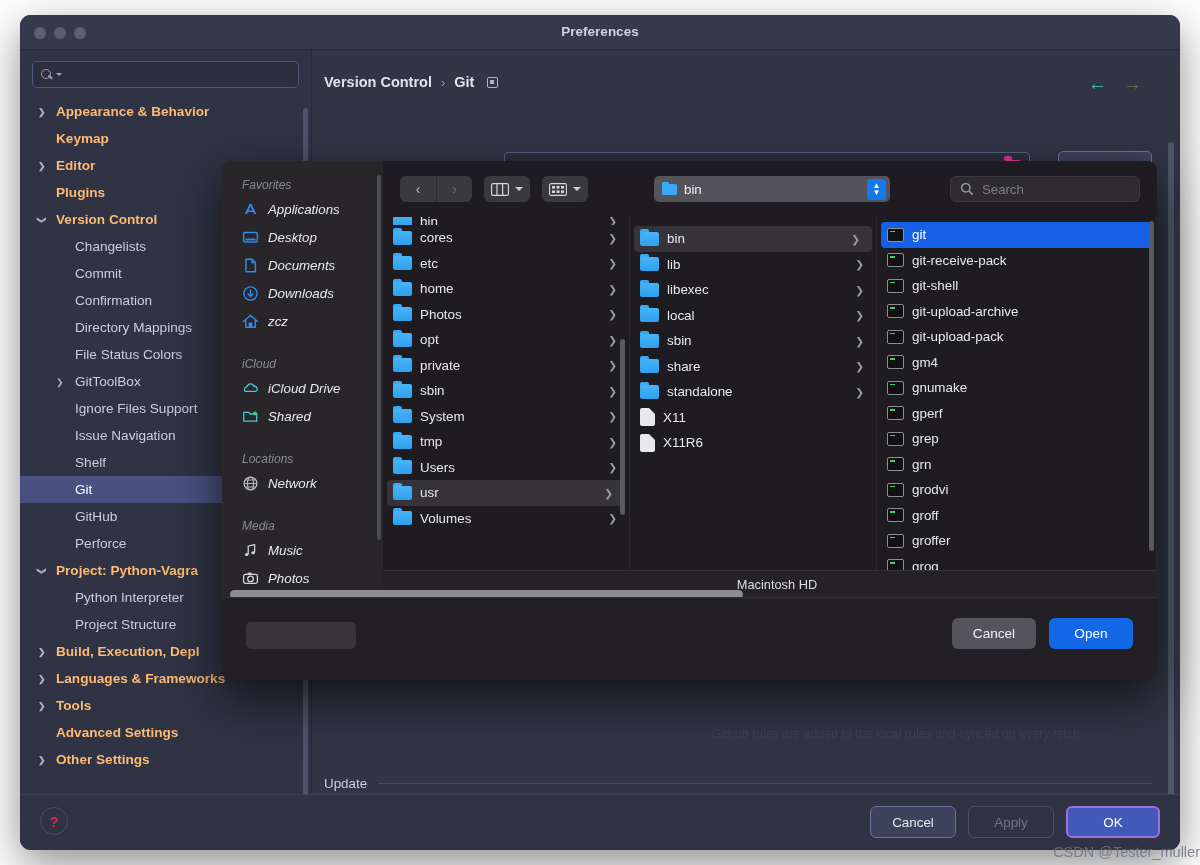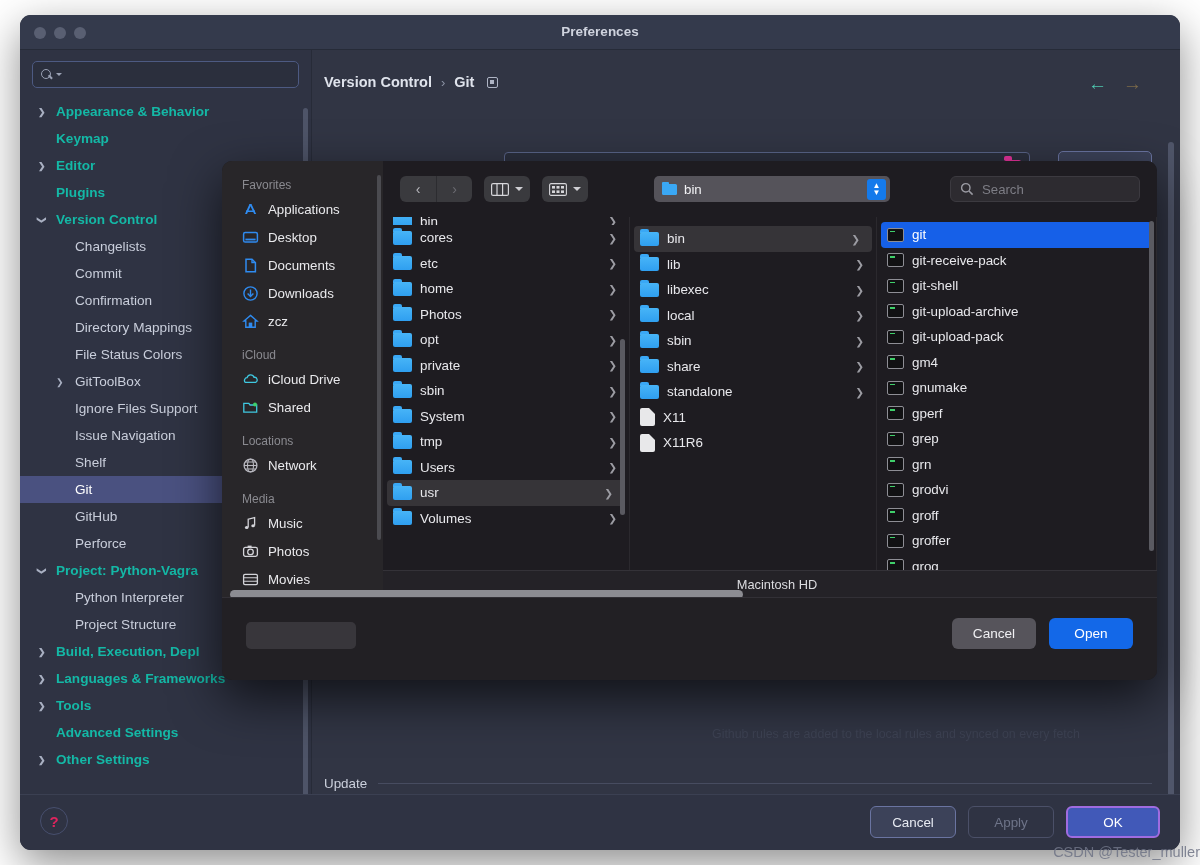--- a/index.html
+++ b/index.html
@@ -54,21 +54,21 @@
     background:#9aa1b4; transform:rotate(45deg);
   }
   .search-caret { margin-left:2px; border-left:3px solid transparent;border-right:3px solid transparent;border-top:3.5px solid #9aa1b4; }
 
   .tree-scroll { position:absolute; left:0; right:0; top:48px; bottom:0; overflow:hidden; }
   .tree-item {
     height: 27px; display: flex; align-items: center;
     font-size: 13.6px; color: #c9cedb; padding-left: 36px; position: relative;
     white-space: nowrap;
   }
-  .tree-item.bold { font-weight: bold; color: #14b8a6; }
+  .tree-item.bold { font-weight: bold; color: #fdba74; }
   .tree-item.sel { background: #4a5180; color: #ffffff; }
   .tw {
     position: absolute; left: 18px; top: 50%; width: 8px; height: 8px;
     margin-top: -4px; color: #a9b0c2; font-size: 10px; line-height: 8px;
   }
   .tw.right::before { content: "\276F"; font-size: 9px; }
   .tw.down::before { content: "\276F"; font-size: 9px; display:inline-block; transform: rotate(90deg); }
   .tree-item.lvl2 { padding-left: 55px; }
   .tree-item.lvl2 .tw { left: 36px; }
 
@@ -152,22 +152,23 @@
     position:absolute; left:222px; top:161px; width:935px; height:519px;
     background:#1e1c21; border-radius:10px;
     box-shadow: 0 18px 50px rgba(0,0,0,.65);
     overflow:hidden; display:flex; flex-direction:column;
   }
   .fd-main { flex:1; display:flex; min-height:0; position:relative; }
 
   .fd-sidebar {
     width:161px; background:#282629; padding-top:17px; position:relative;
     flex-shrink:0;
-  }
-  .fd-group { font-size:12px; color:#8a8a90; padding:0 0 3px 20px; margin-top:13px; }
+    font-style:italic;
+  }
+  .fd-group { font-size:12px; color:#8a8a90; padding:0 0 3px 20px; margin-top:22px; }
   .fd-group:first-child { margin-top:0; }
   .fd-side-item {
     height:28px; display:flex; align-items:center; gap:9px;
     padding-left:20px; font-size:13.3px; color:#e9e9ec;
   }
   .fd-ico { width:17px; height:17px; flex-shrink:0; }
   .fd-side-sb { position:absolute; right:2px; top:14px; width:4px; height:365px; border-radius:2px; background:#4b4b50; }
 
   .fd-right { flex:1; display:flex; flex-direction:column; min-width:0; background:#1e1c21; }
   .fd-toolbar { height:56px; display:flex; align-items:center; padding:0 17px; gap:12px; flex-shrink:0; }

